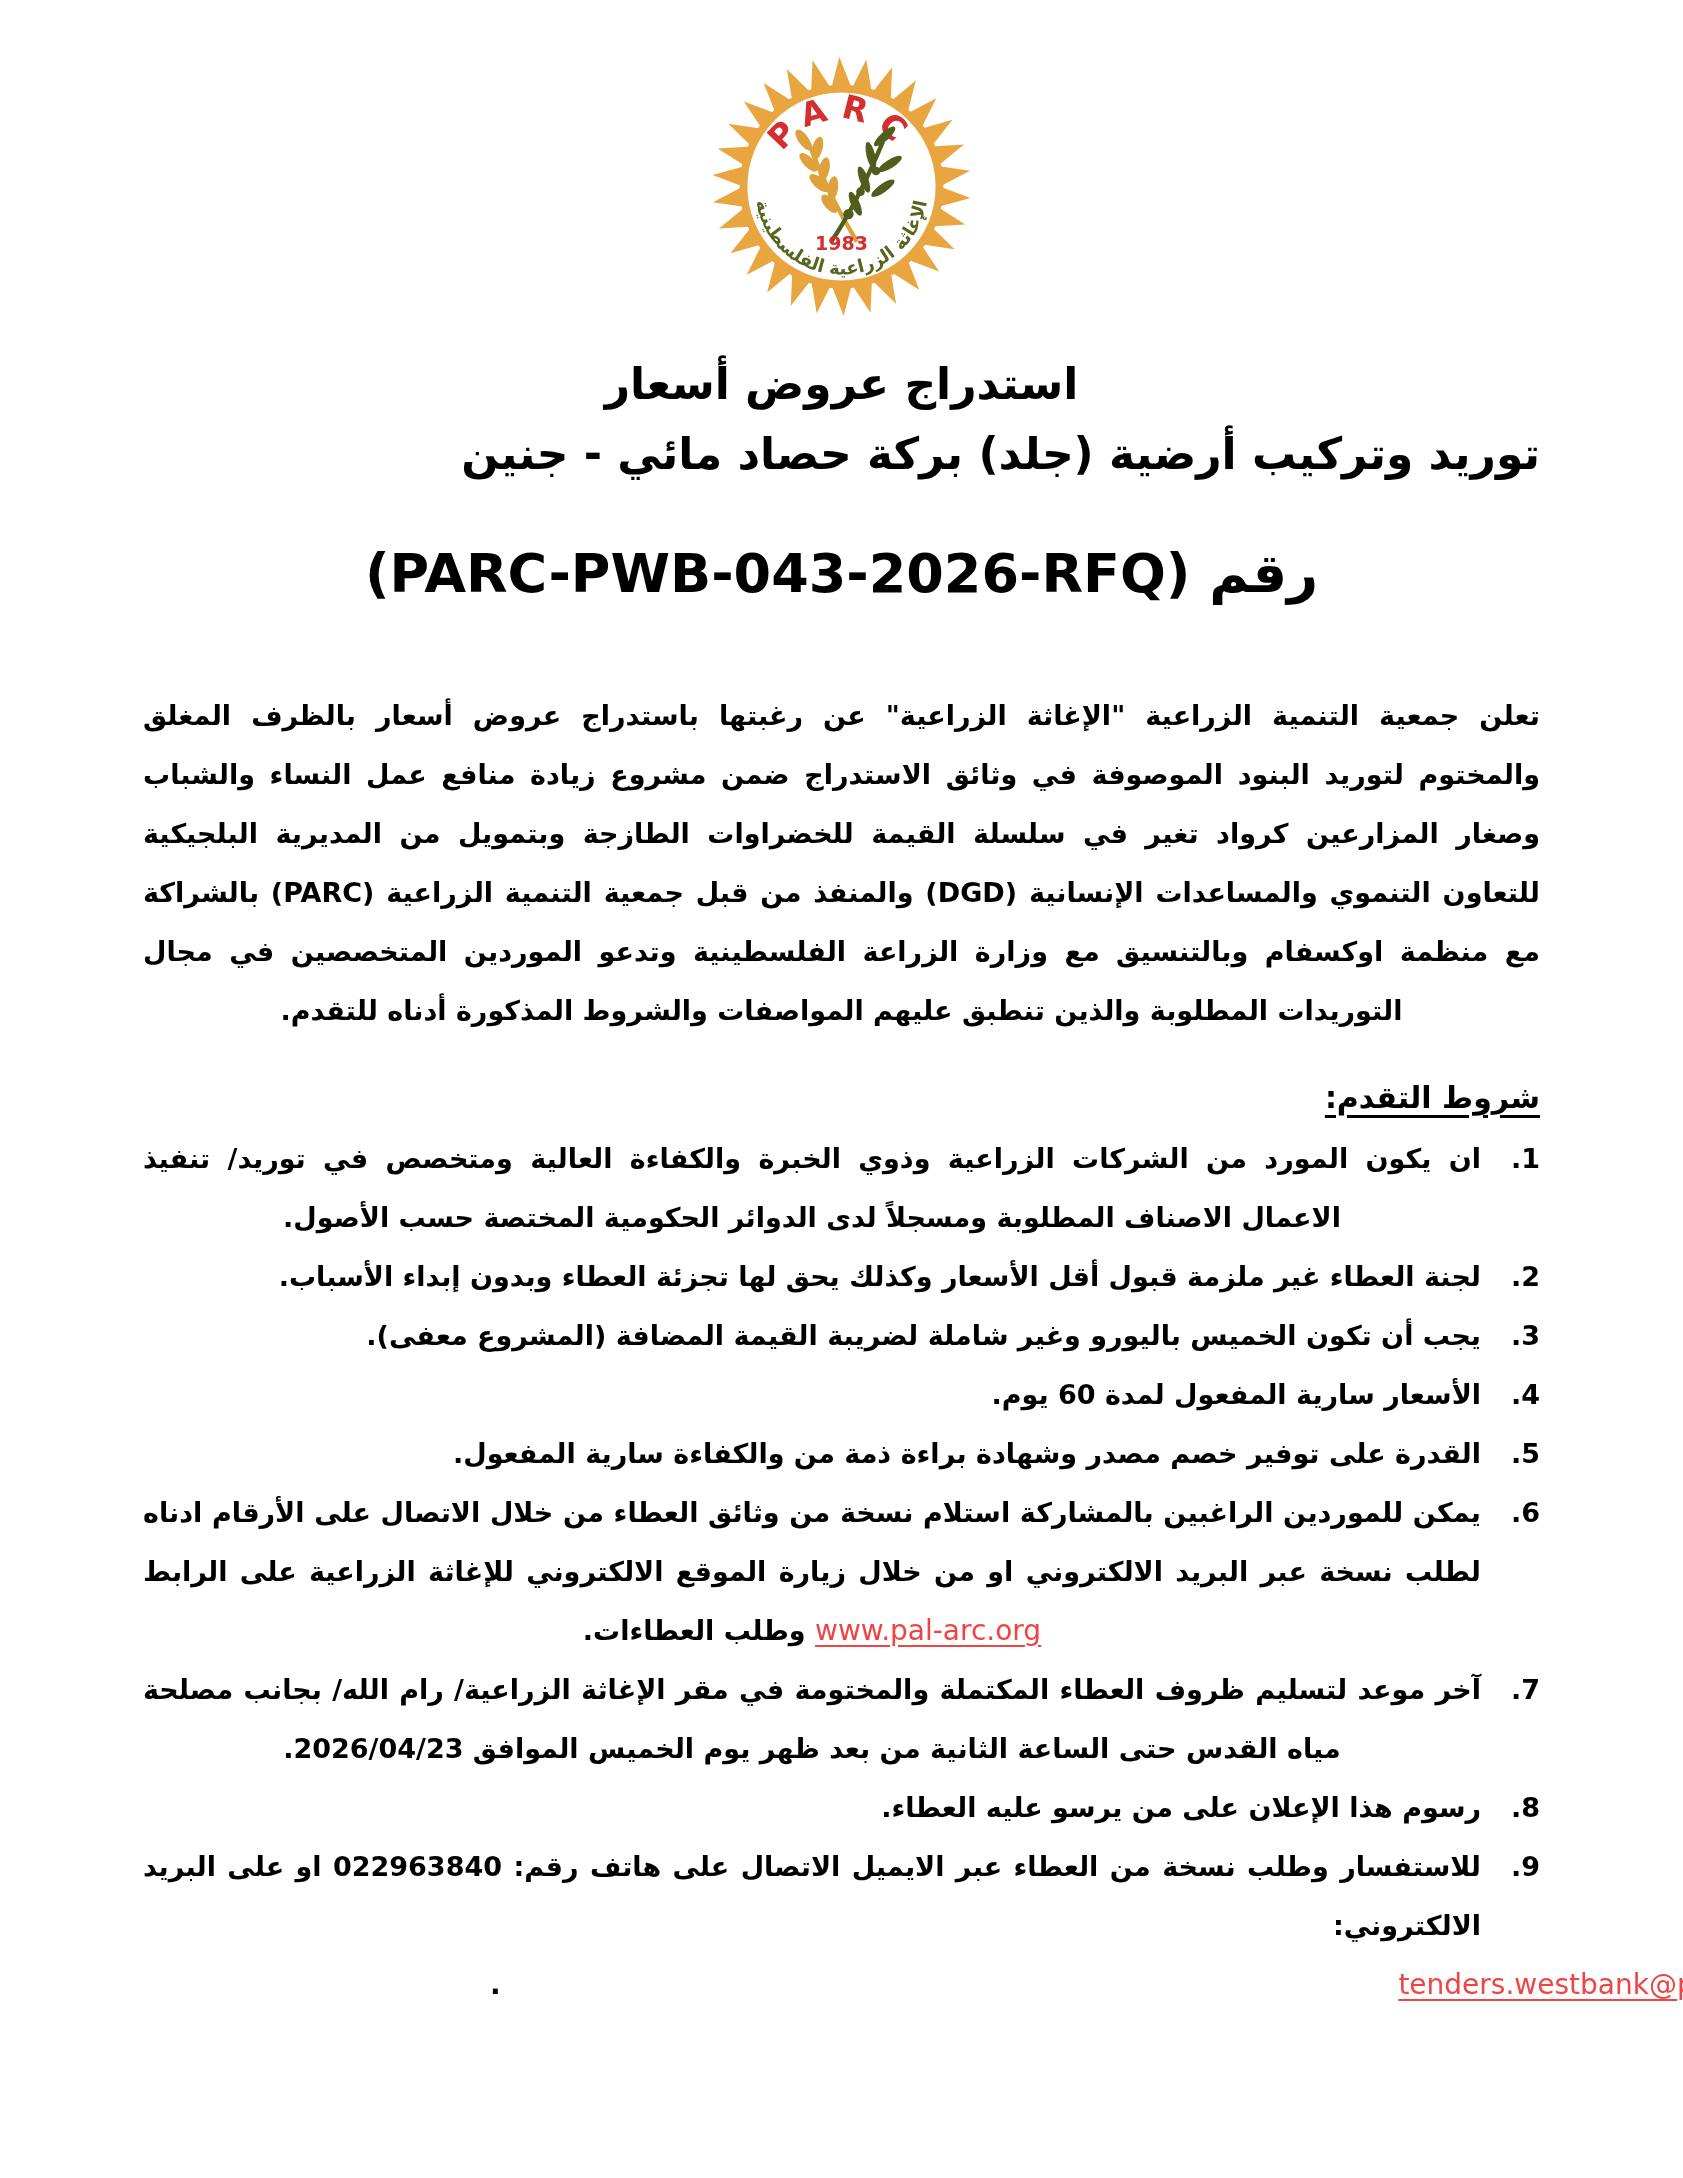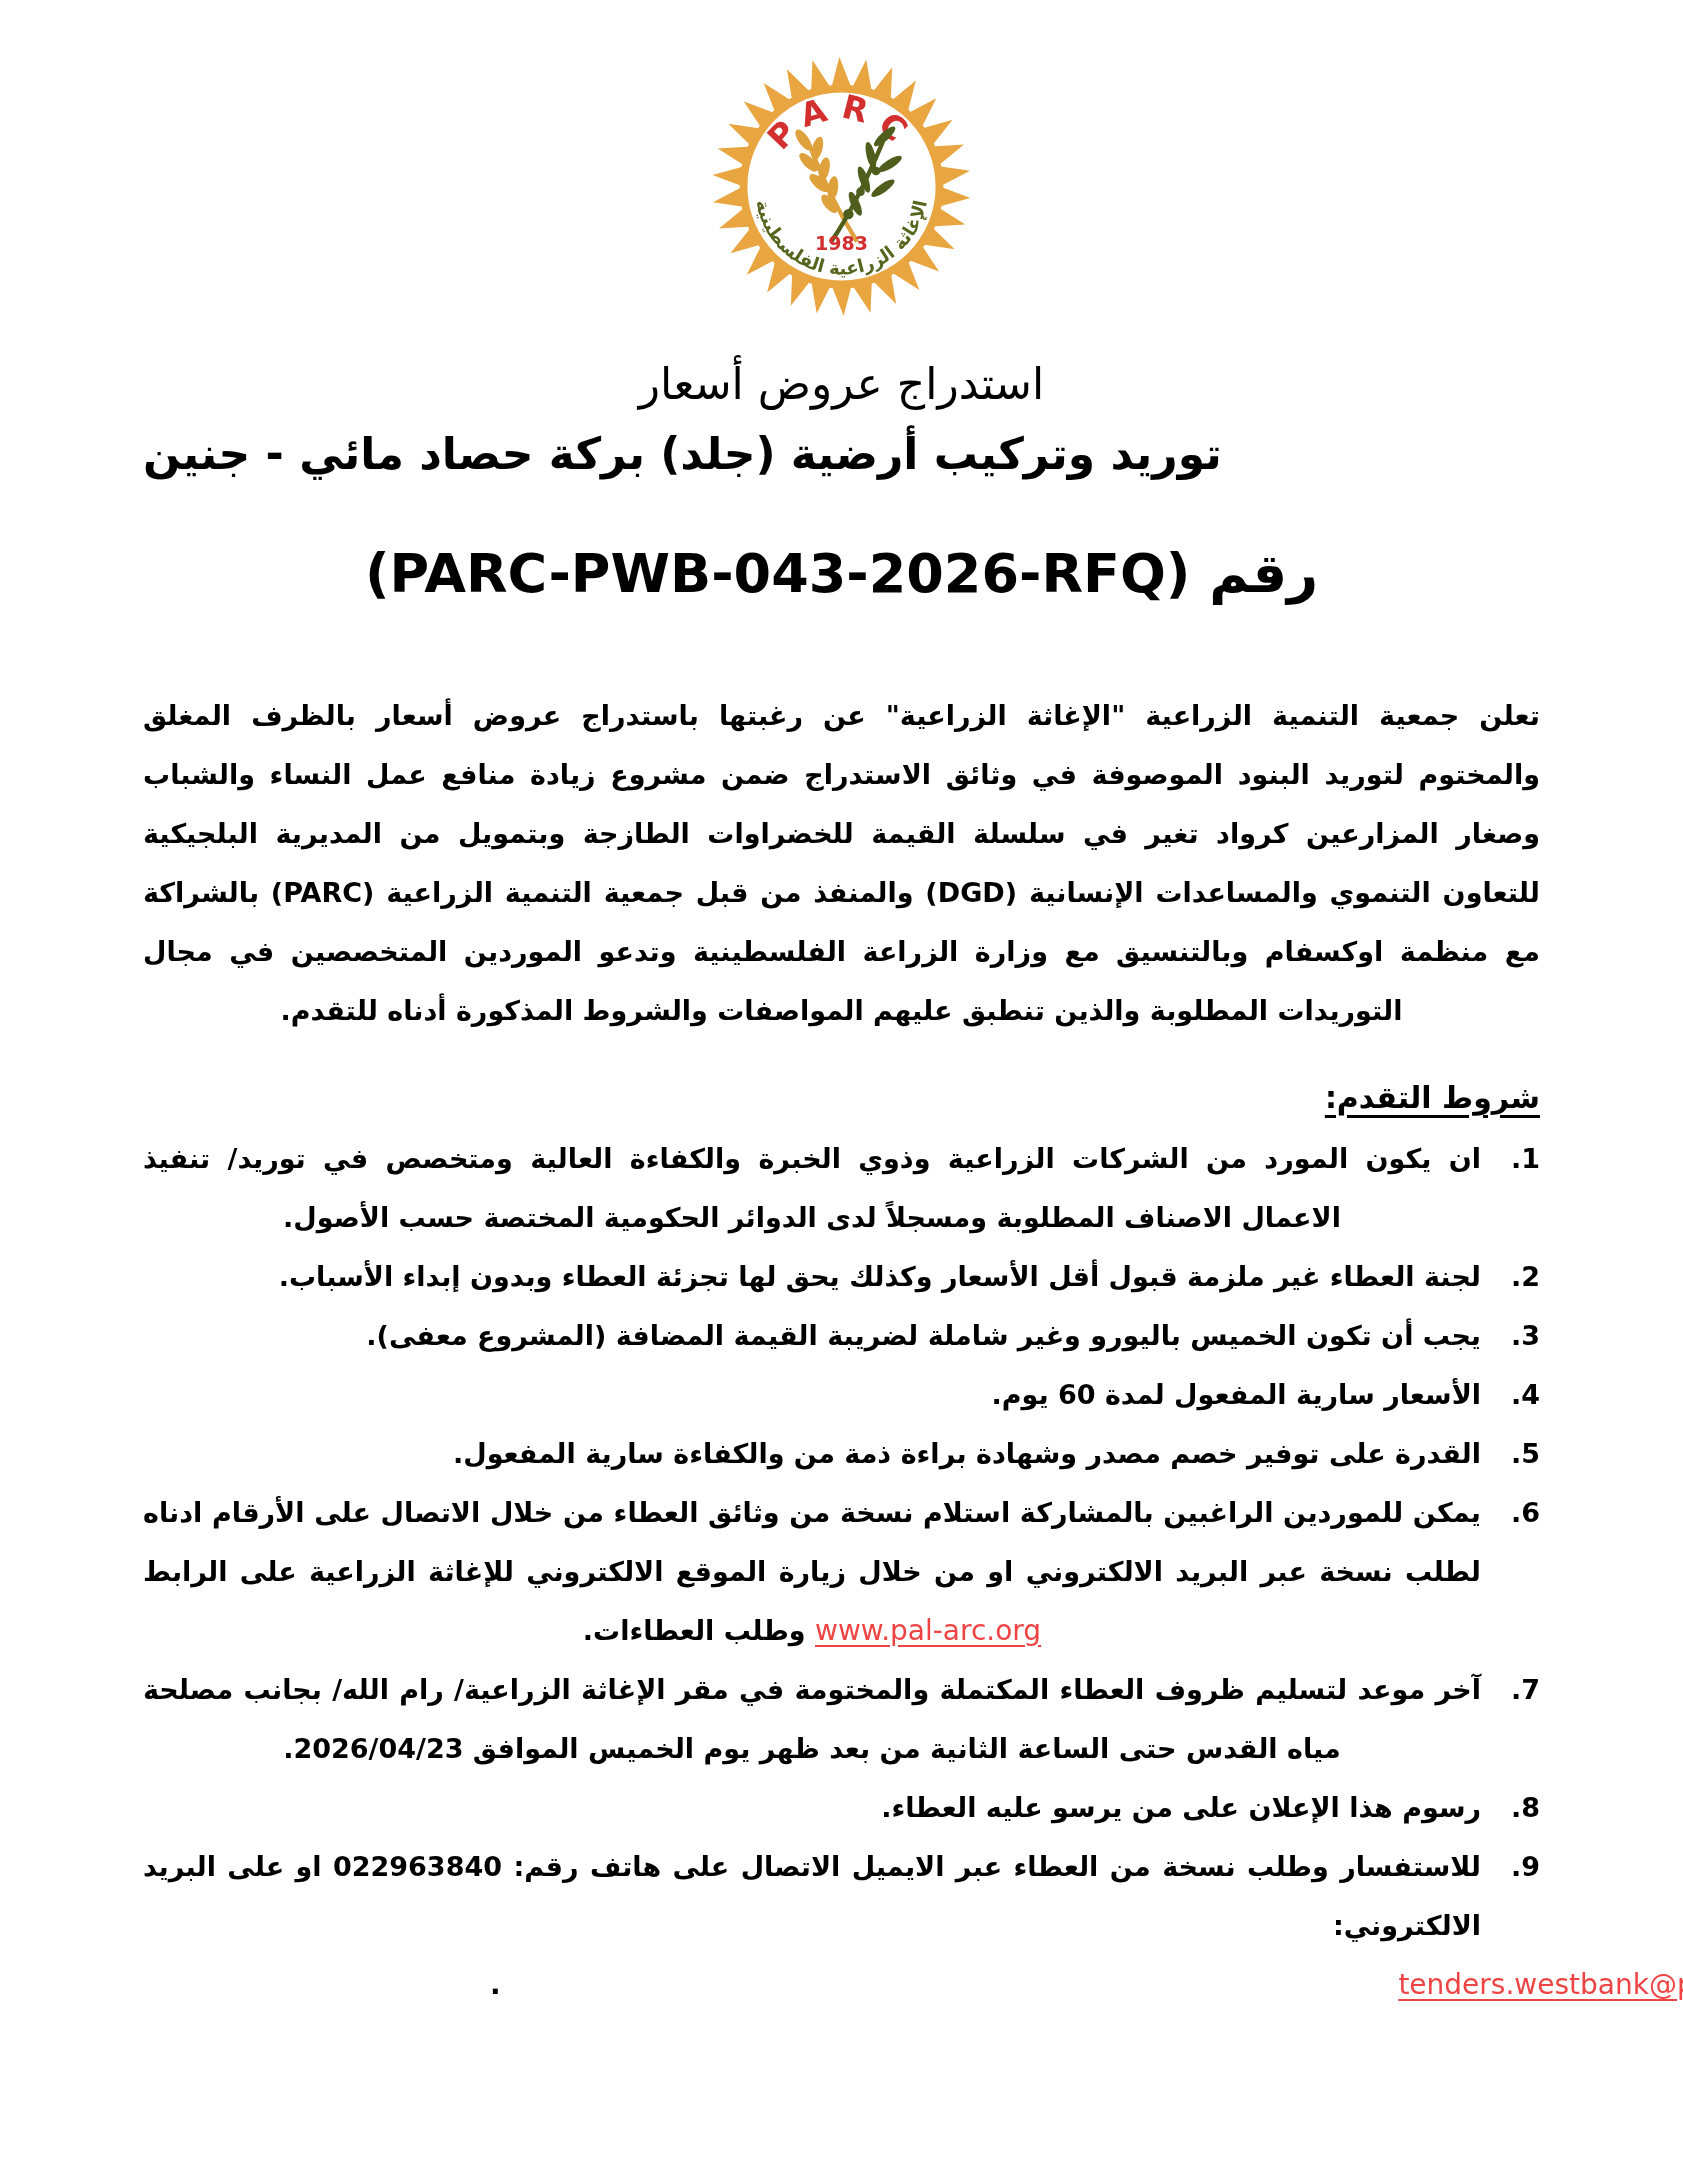--- a/index.html
+++ b/index.html
@@ -7,25 +7,25 @@
     position:relative;
     width:1683px;height:2178px;
     background:#ffffff;
     font-family:"DejaVu Sans", sans-serif;
     color:#000;
     overflow:hidden;
   }
   .content{margin:0 143px;}
   .logo-wrap{text-align:center;padding-top:57px;}
   .doc-title{
-    text-align:center;font-size:44px;font-weight:normal;
+    text-align:center;font-size:44px;font-weight:bold;
     margin:40px 0 0 0;line-height:1.1;
   }
   .doc-subtitle{
-    text-align:left;font-size:44px;font-weight:bold;
+    text-align:right;font-size:44px;font-weight:bold;
     margin:22px 0 0 0;line-height:1.1;
   }
   .rfq-line{
     text-align:center;font-size:54px;font-weight:bold;
     margin-top:63px;letter-spacing:0px;
   }
   .intro{
     margin-top:81px;
     font-size:27px;font-weight:bold;
     line-height:59px;

